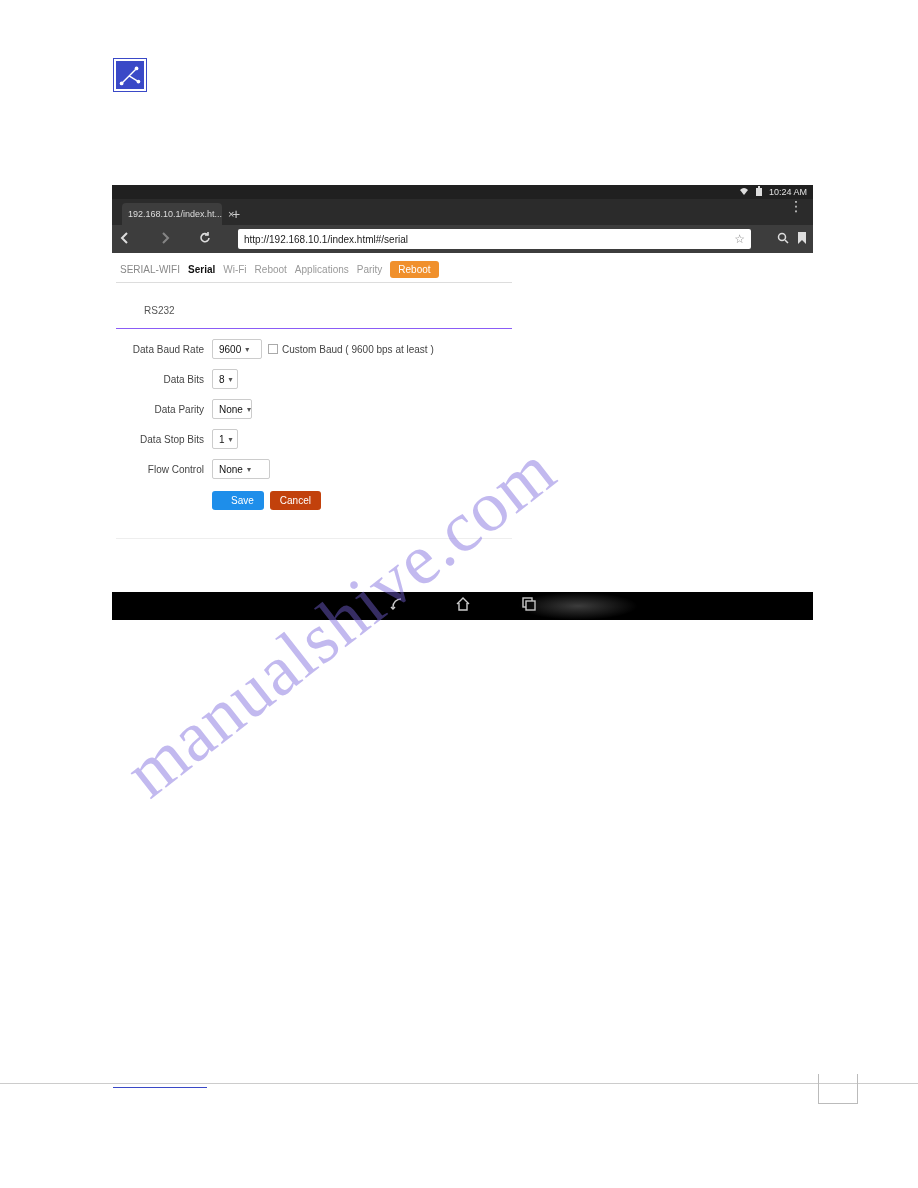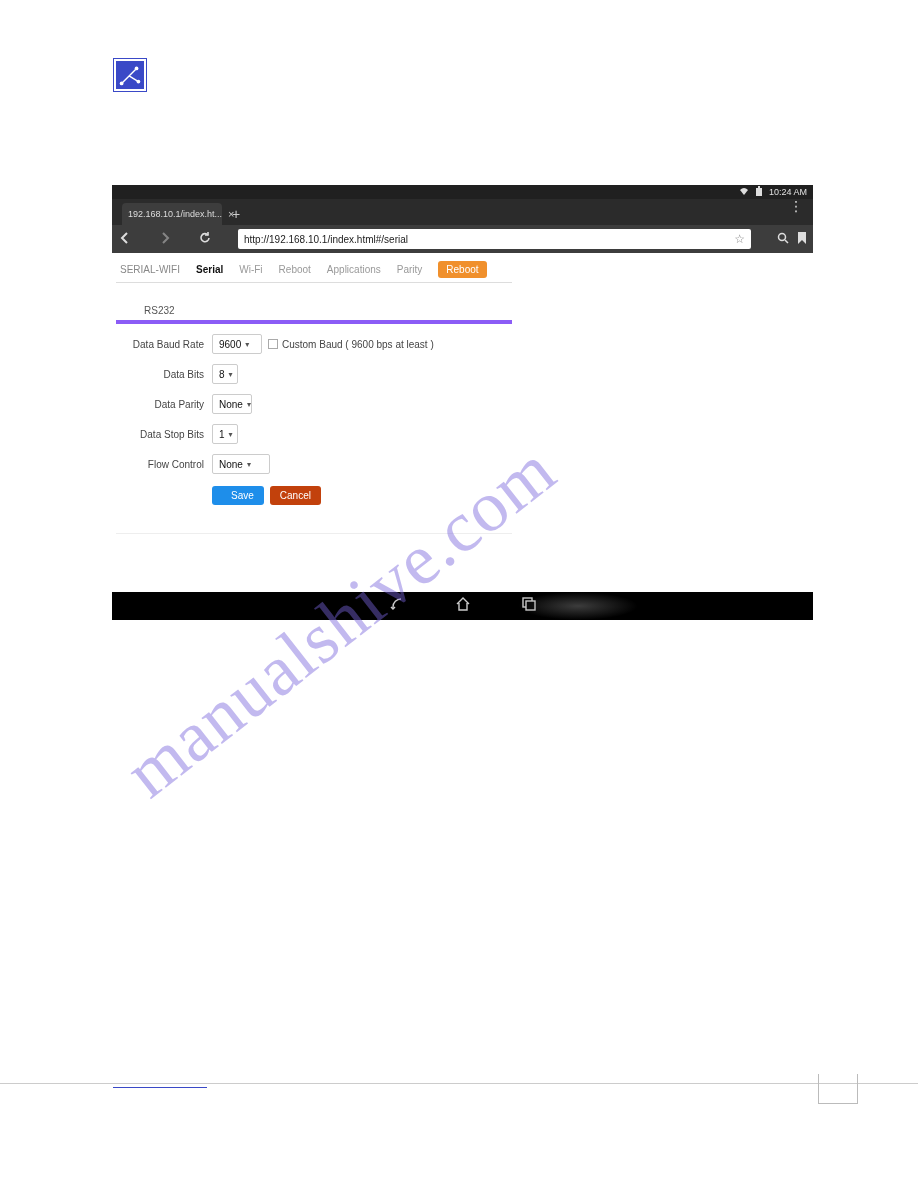--- a/index.html
+++ b/index.html
@@ -126,21 +126,21 @@
     padding: 8px 0 0 0;
   }
   .navtabs-wrap {
     margin-left: 4px;
     width: 396px;
     border-bottom: 1px solid #ddd;
     padding-bottom: 4px;
   }
   .navtabs {
     display: flex;
-    gap: 16px;
+    gap: 8px;
     font-size: 10px;
     align-items: center;
     padding-left: 4px;
   }
   .navtabs .brand { color: #888; }
   .navtabs .tab { color: #999; }
   .navtabs .tab.active { color: #111; font-weight: bold; }
   .reboot-btn {
     background: #f0902c;
     color: #fff;
@@ -151,22 +151,22 @@
 
   .section-title {
     font-size: 10px;
     color: #555;
     margin: 22px 0 0 4px;
     padding-left: 28px;
   }
   .form-wrap {
     width: 396px;
     margin-left: 4px;
-    border-top: 4px solid #8b5cf6;
-    margin-top: 4px;
+    border-top: 1px solid #8b5cf6;
+    margin-top: 12px;
     padding-top: 10px;
   }
   .form-row {
     display: flex;
     align-items: center;
     margin-bottom: 10px;
     font-size: 10px;
     color: #444;
   }
   .form-label {

